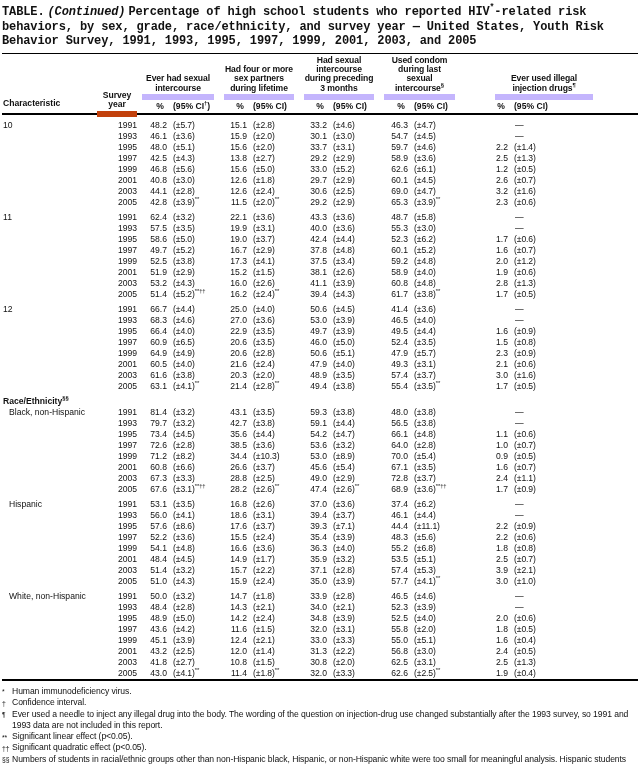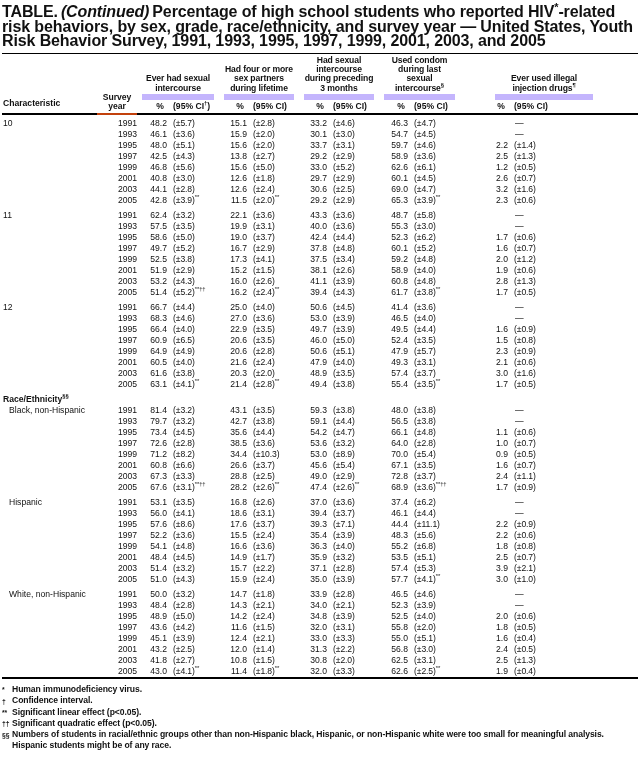--- a/index.html
+++ b/index.html
@@ -4,39 +4,39 @@
 <style>
   html,body { margin:0; padding:0; background:#fff; }
   body {
     width:640px; height:764px; overflow:hidden;
     font-family:"Liberation Sans", sans-serif;
     color:#111;
     -webkit-font-smoothing:antialiased;
   }
   .page { padding:5px 2px 0 2px; }
 
-  .title { font-weight:bold; font-size:16px; line-height:14.6px; letter-spacing:-0.12px; }
+  .title { font-weight:bold; font-size:12px; line-height:14.6px; letter-spacing:-0.12px;font-family:Liberation Mono, monospace; }
   .title .tlabel { margin-right:3px; }
   .title .cont { font-style:italic; margin-right:3px; }
 
   sup { font-size:68%; line-height:0; vertical-align:super; }
 
   table.data {
     border-collapse:collapse; table-layout:fixed; width:636px;
     border-top:1px solid #000; border-bottom:2px solid #000;
     margin-top:4px;
   }
   th, td {
     font-size:8.6px; line-height:11px; padding:0;
     vertical-align:bottom; font-weight:normal;
     white-space:nowrap; overflow:visible;
   }
   thead th { padding-top:2px; }
   th.charh { text-align:left; padding-left:1px; font-weight:bold; border-bottom:2px solid #000; padding-bottom:4px; }
-  th.yearh { text-align:center; font-weight:bold; border-bottom:2px solid #c2410c; padding-bottom:1px; white-space:normal; line-height:9.5px; }
+  th.yearh { text-align:center; font-weight:bold; border-bottom:6px solid #c2410c; padding-bottom:1px; white-space:normal; line-height:9.5px; }
   th.grp { vertical-align:bottom; }
   .grp-u {
     border-bottom:6px solid #c4b5fd; margin:0 5px; padding-bottom:1px;
     font-weight:bold; text-align:center; white-space:normal;
     font-size:8.6px; line-height:9.3px; letter-spacing:-0.1px;
   }
   th.grp-last .grp-u { margin:0 45px 0 35px; }
   tr.sub th { font-weight:bold; border-bottom:2px solid #000; padding-bottom:1px; padding-top:1px; }
   .sub-pct { text-align:right; padding-right:3px; }
   .sub-ci { text-align:left; padding-left:6px; }
@@ -45,21 +45,21 @@
   td.char.indent { padding-left:7px; }
   td.section { font-weight:bold; text-align:left; padding-left:1px; }
   td.year { text-align:right; padding-left:5px; }
   td.pct { text-align:right; }
   td.ci { text-align:left; padding-left:6px; letter-spacing:-0.1px; }
   td.dash { text-align:left; padding-left:55px; }
   tr.gap td { height:4px; line-height:4px; font-size:1px; }
   tr.gap-top td { height:3px; line-height:3px; font-size:1px; }
 
   .footnotes { margin-top:5px; }
-  .fn { display:flex; font-size:8.6px; line-height:11.3px; letter-spacing:-0.08px;font-weight:bold; }
+  .fn { display:flex; font-size:8.6px; line-height:11.3px; letter-spacing:-0.08px; }
   .fn-mark { flex:none; width:10px; font-size:6.8px; position:relative; top:0.5px; }
   .fn-text { flex:1; white-space:normal; }
 </style>
 </head>
 <body>
 
 <div class="page">
   <div class="title">
     <span class="tlabel">TABLE.</span><span class="cont">(Continued)</span><span>Percentage of high school students who reported HIV<sup>*</sup>-related risk behaviors, by sex, grade, race/ethnicity, and survey year — United States, Youth Risk Behavior Survey, 1991, 1993, 1995, 1997, 1999, 2001, 2003, and 2005</span>
   </div>
@@ -800,20 +800,24 @@
   <div class="footnotes">
       <div class="fn">
         <span class="fn-mark">*</span>
         <span class="fn-text">Human immunodeficiency virus.</span>
       </div>
       <div class="fn">
         <span class="fn-mark">†</span>
         <span class="fn-text">Confidence interval.</span>
       </div>
       <div class="fn">
+        <span class="fn-mark">¶</span>
+        <span class="fn-text">Ever used a needle to inject any illegal drug into the body. The wording of the question on injection-drug use changed substantially after the 1993 survey, so 1991 and 1993 data are not included in this report.</span>
+      </div>
+      <div class="fn">
         <span class="fn-mark">**</span>
         <span class="fn-text">Significant linear effect (p&lt;0.05).</span>
       </div>
       <div class="fn">
         <span class="fn-mark">††</span>
         <span class="fn-text">Significant quadratic effect (p&lt;0.05).</span>
       </div>
       <div class="fn">
         <span class="fn-mark">§§</span>
         <span class="fn-text">Numbers of students in racial/ethnic groups other than non-Hispanic black, Hispanic, or non-Hispanic white were too small for meaningful analysis. Hispanic students might be of any race.</span>

